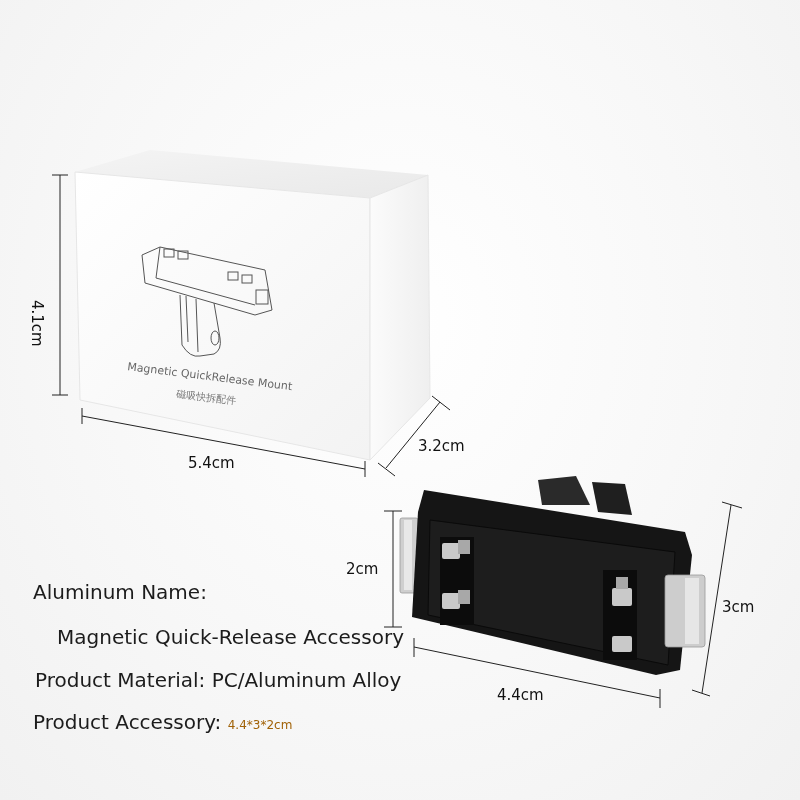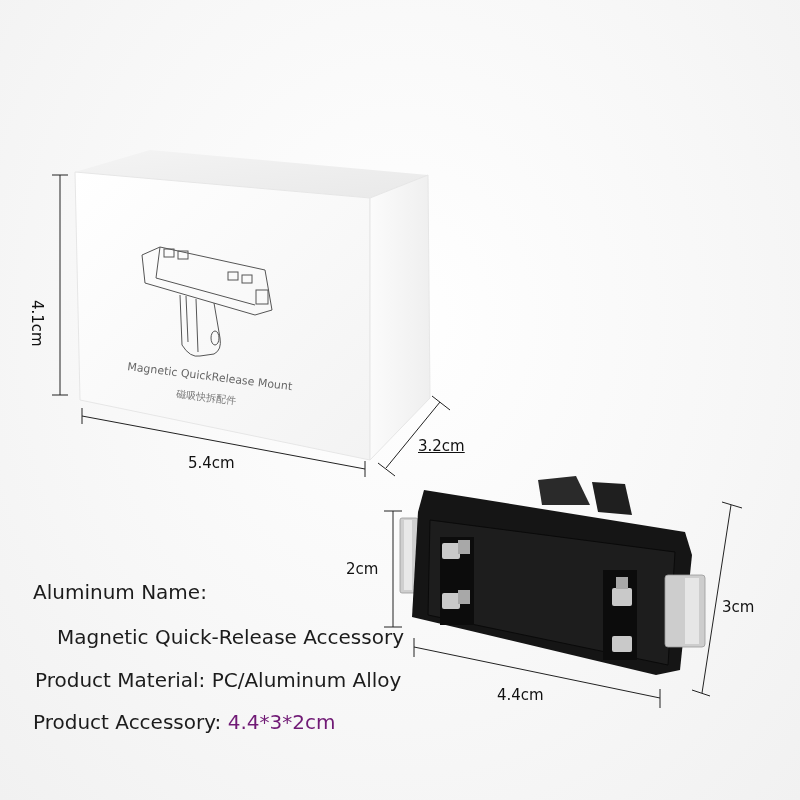--- a/index.html
+++ b/index.html
@@ -5,21 +5,21 @@
   html, body { margin:0; padding:0; }
   body {
     width:800px; height:800px; position:relative; overflow:hidden;
     background: radial-gradient(ellipse at 50% 40%, #ffffff 0%, #f7f7f7 60%, #f1f1f1 100%);
     font-family: "DejaVu Sans", sans-serif;
     color:#222;
   }
   .abs { position:absolute; }
   .dim-label { font-size:15px; color:#111; }
   .info-line { font-size:20px; color:#1c1c1c; white-space:nowrap; }
-  .info-value-small { font-size:20px; color:#701a75; }
+  .info-value-small { font-size:12px; color:#a16207; }
 </style>
 </head>
 <body>
 
 <svg class="abs" style="left:0;top:0" width="800" height="800" viewBox="0 0 800 800">
   <defs>
     <linearGradient id="boxTop" x1="0" y1="0" x2="1" y2="1">
       <stop offset="0" stop-color="#f4f4f4"></stop>
         <stop offset="1" stop-color="#e9e9e9"></stop>
     </linearGradient>
@@ -103,21 +103,21 @@
     <rect x="612" y="636" width="20" height="16" rx="2" fill="#c9c9c9"></rect>
     <rect x="616" y="577" width="12" height="12" fill="#a8a8a8"></rect>
 
     <rect x="665" y="575" width="40" height="72" rx="3" fill="#cdcdcd" stroke="#999" stroke-width="0.8"></rect>
     <rect x="685" y="578" width="14" height="66" fill="#e6e6e6"></rect>
   </g>
 </svg>
 
 <div class="abs dim-label" style="left:14px;top:300px;transform:rotate(90deg);transform-origin:left top;left:46px;">4.1cm</div>
 <div class="abs dim-label" style="left:188px;top:454px;">5.4cm</div>
-<div class="abs dim-label" style="left:418px;top:437px;text-decoration:underline;">3.2cm</div>
+<div class="abs dim-label" style="left:418px;top:437px;">3.2cm</div>
 
 <div class="abs dim-label" style="left:346px;top:560px;">2cm</div>
 <div class="abs dim-label" style="left:497px;top:686px;text-align:right;">4.4cm</div>
 <div class="abs dim-label" style="left:722px;top:598px;">3cm</div>
 
 <div class="abs info-line" style="left:33px;top:580px;">Aluminum Name:</div>
 <div class="abs info-line" style="left:33px;top:625px;margin-left:24px;">Magnetic Quick-Release Accessory</div>
 <div class="abs info-line" style="left:35px;top:668px;">
   <span>Product Material:</span>
   <span>PC/Aluminum Alloy</span>

